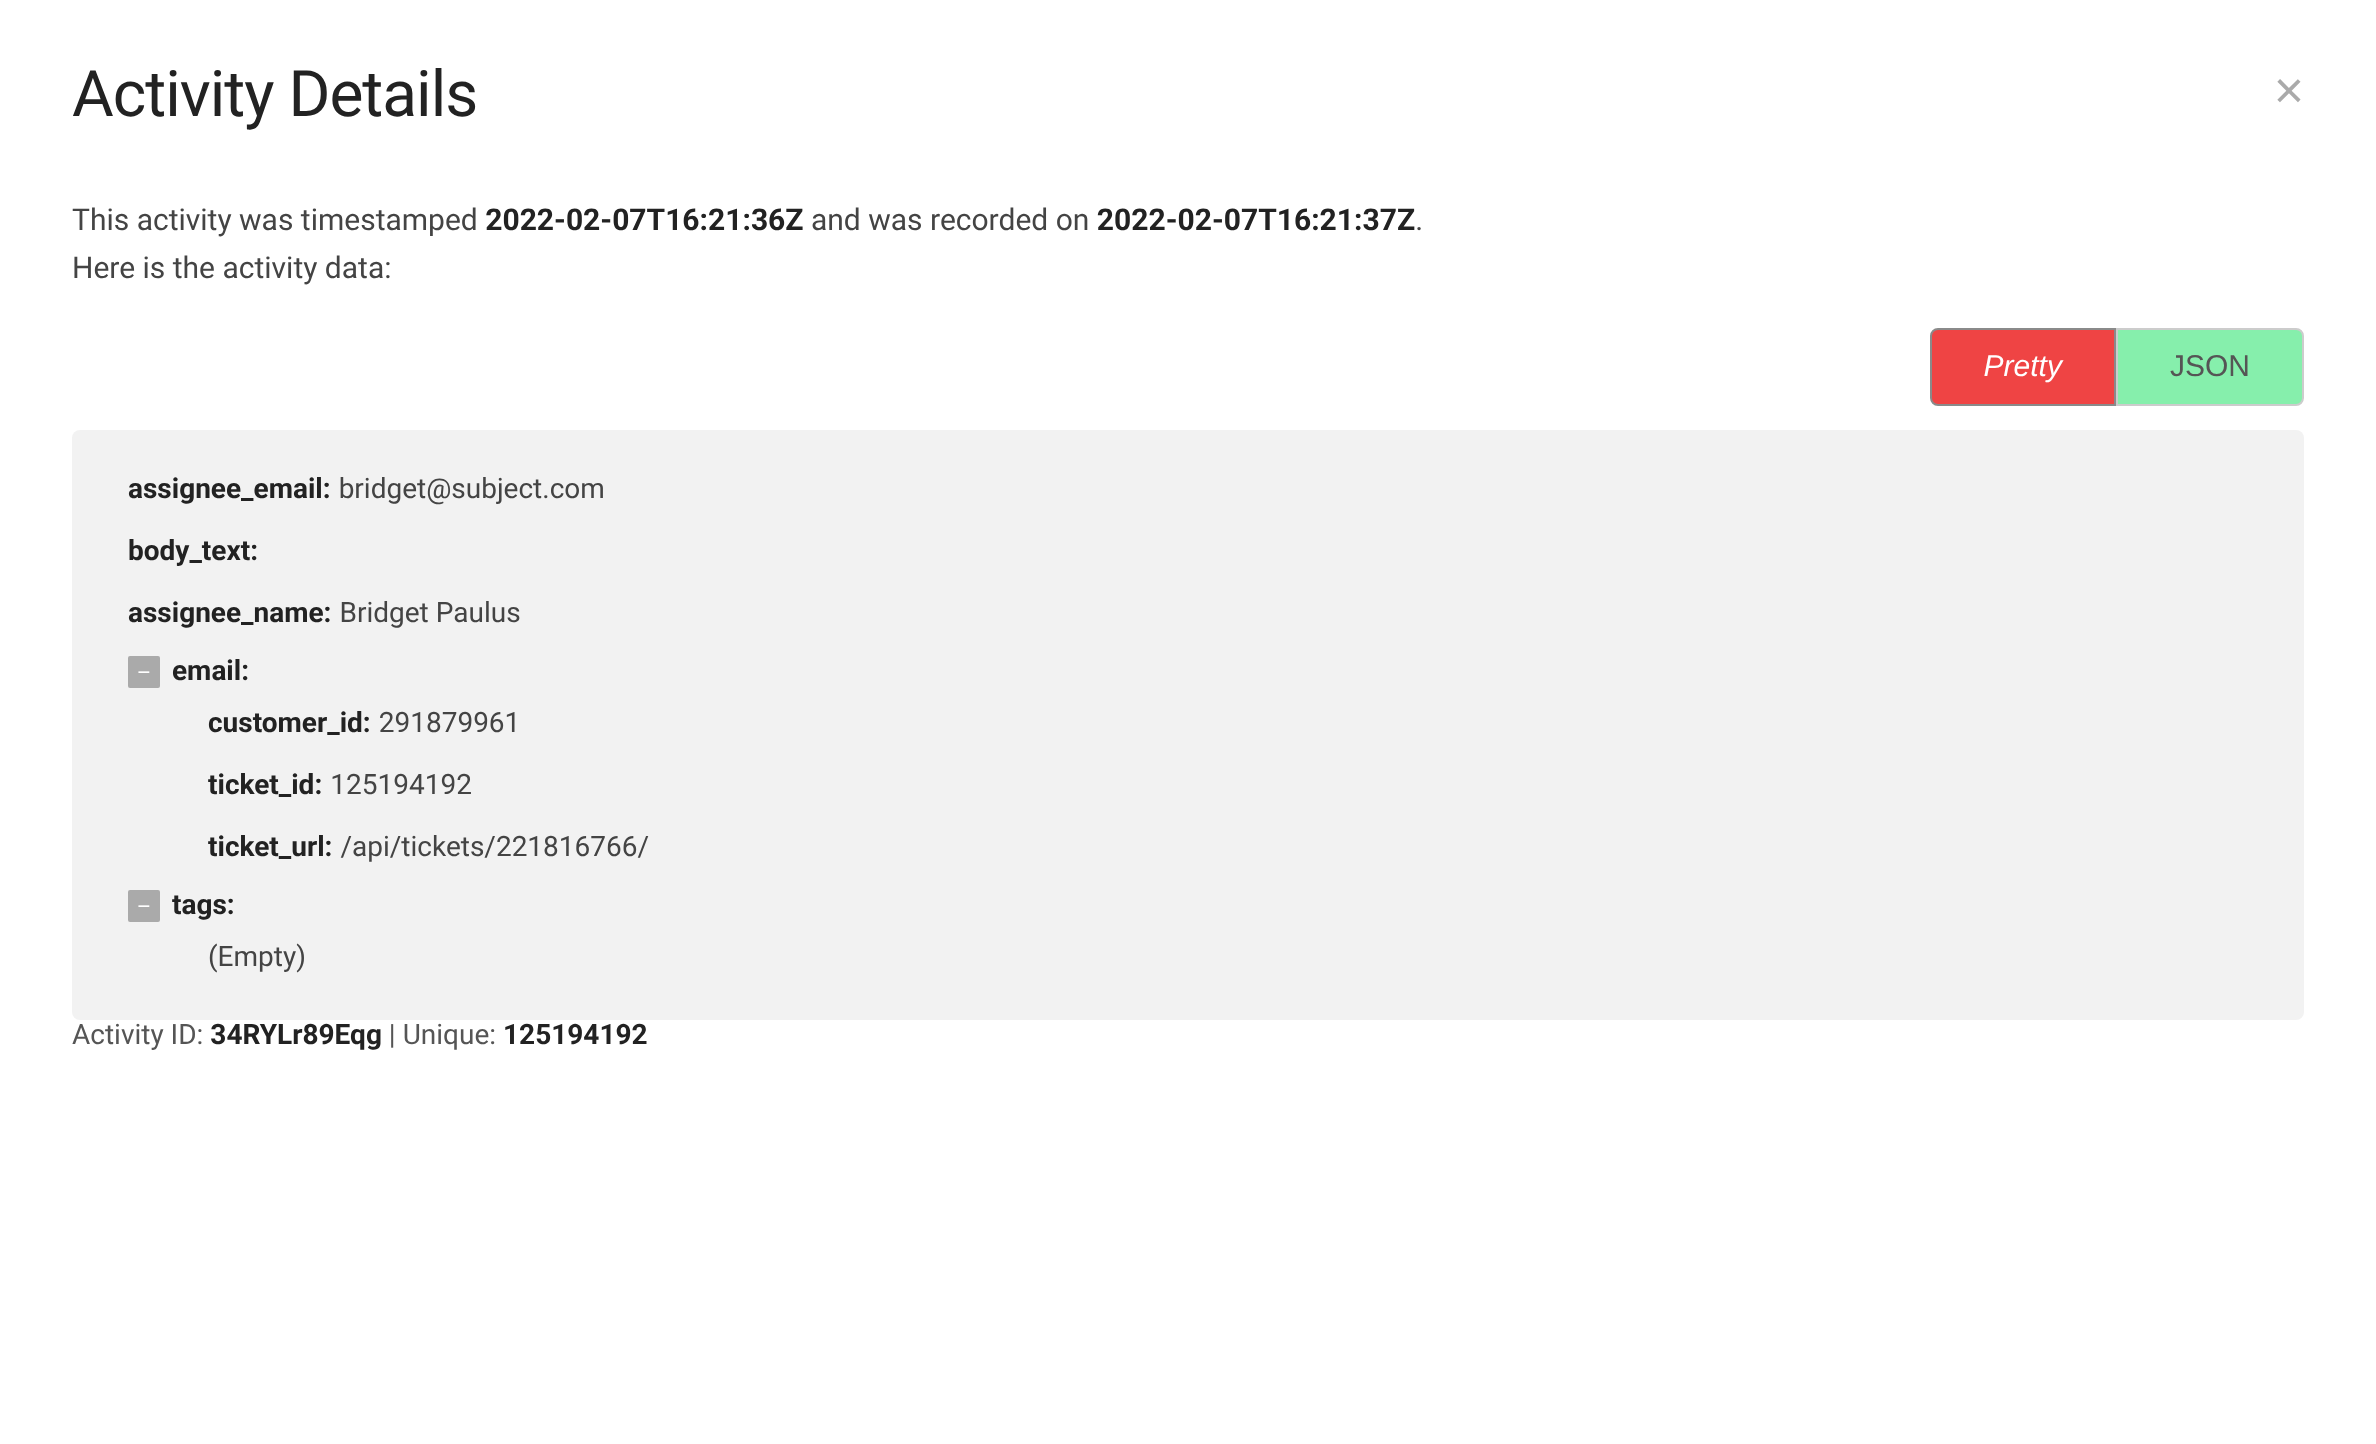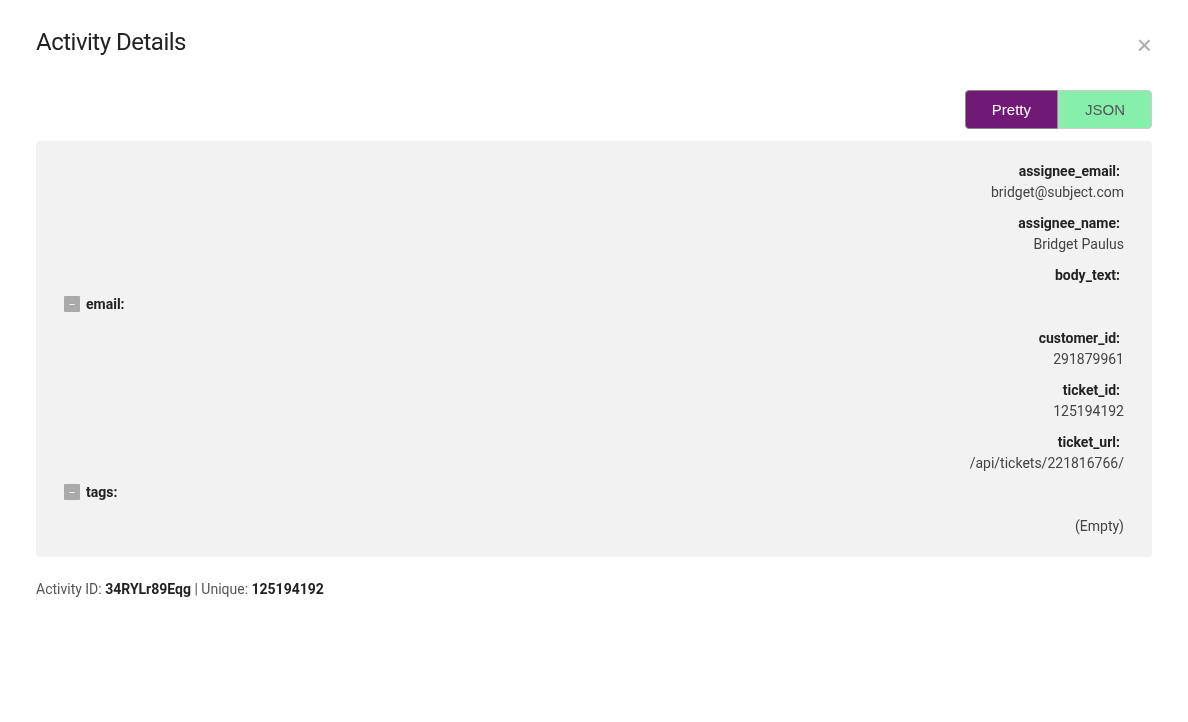--- a/index.html
+++ b/index.html
@@ -27,21 +27,21 @@
     }
 
     .modal-header {
       display: flex;
       align-items: flex-start;
       justify-content: space-between;
       margin-bottom: 32px;
     }
 
     .modal-title {
-      font-size: 24px;
+      font-size: 32px;
       font-weight: 400;
       color: #222;
       letter-spacing: -0.5px;
     }
 
     .close-btn {
       background: none;
       border: none;
       cursor: pointer;
       font-size: 26px;
@@ -74,47 +74,47 @@
       padding: 10px 26px;
       font-size: 15px;
       border: 1px solid #ccc;
       cursor: pointer;
       background: #86efac;
       color: #555;
       font-weight: 400;
     }
 
     .tab-btn.active {
-      background: #701a75;
+      background: #ef4444;
       color: #fff;
       border-color: #8a8a8a;
+      font-style: italic;
     }
 
     .tab-btn:first-child {
       border-radius: 4px 0 0 4px;
     }
 
     .tab-btn:last-child {
       border-radius: 0 4px 4px 0;
     }
 
     .data-panel {
       background: #f2f2f2;
       border-radius: 4px;
       padding: 20px 28px 20px 28px;
       font-size: 14px;
       color: #333;
     }
 
     .data-row {
       display: flex;
-      align-items: flex-end;
+      align-items: flex-start;
       margin-bottom: 10px;
       line-height: 1.5;
-      flex-direction: column;
     }
 
     .data-row:last-child {
       margin-bottom: 0;
     }
 
     .data-key {
       font-weight: 700;
       color: #222;
       margin-right: 4px;
@@ -141,61 +141,63 @@
       justify-content: center;
       margin-right: 6px;
       flex-shrink: 0;
       font-size: 11px;
       color: #fff;
       border-radius: 1px;
     }
 
     .nested {
       padding-left: 40px;
-      margin-top: 16px;
     }
 
     .footer-bar {
-      margin-top: 24px;
       font-size: 14px;
       color: #555;
     }
 
     .footer-bar strong {
       font-weight: 700;
       color: #222;
     }
   </style>
 </head>
 <body>
 
 <div class="modal">
   <div class="modal-header">
     <h1 class="modal-title">Activity Details</h1>
     <button class="close-btn">×</button>
   </div>
 
+  <div class="description">
+    <span>This activity was timestamped </span><strong>2022-02-07T16:21:36Z</strong><span> and was recorded on </span><strong>2022-02-07T16:21:37Z</strong><span>.</span><br>
+    <span>Here is the activity data:</span>
+  </div>
 
   <div class="toolbar">
     <button class="tab-btn active">Pretty</button>
     <button class="tab-btn">JSON</button>
   </div>
 
   <div class="data-panel">
     <div class="data-row">
       <span class="data-key">assignee_email:</span>
       <span class="data-val">bridget@subject.com</span>
     </div>
     <div class="data-row">
+      <span class="data-key">body_text:</span>
+      <span class="data-val"></span>
+    </div>
+    <div class="data-row">
       <span class="data-key">assignee_name:</span>
       <span class="data-val">Bridget Paulus</span>
-    </div>
-    <div class="data-row">
-      <span class="data-key">body_text:</span>
-      <span class="data-val"></span>
     </div>
 
     <div class="section-header">
       <span class="collapse-icon">–</span>
       <span class="data-key">email:</span>
     </div>
     <div class="nested">
       <div class="data-row">
         <span class="data-key">customer_id:</span>
         <span class="data-val">291879961</span>

